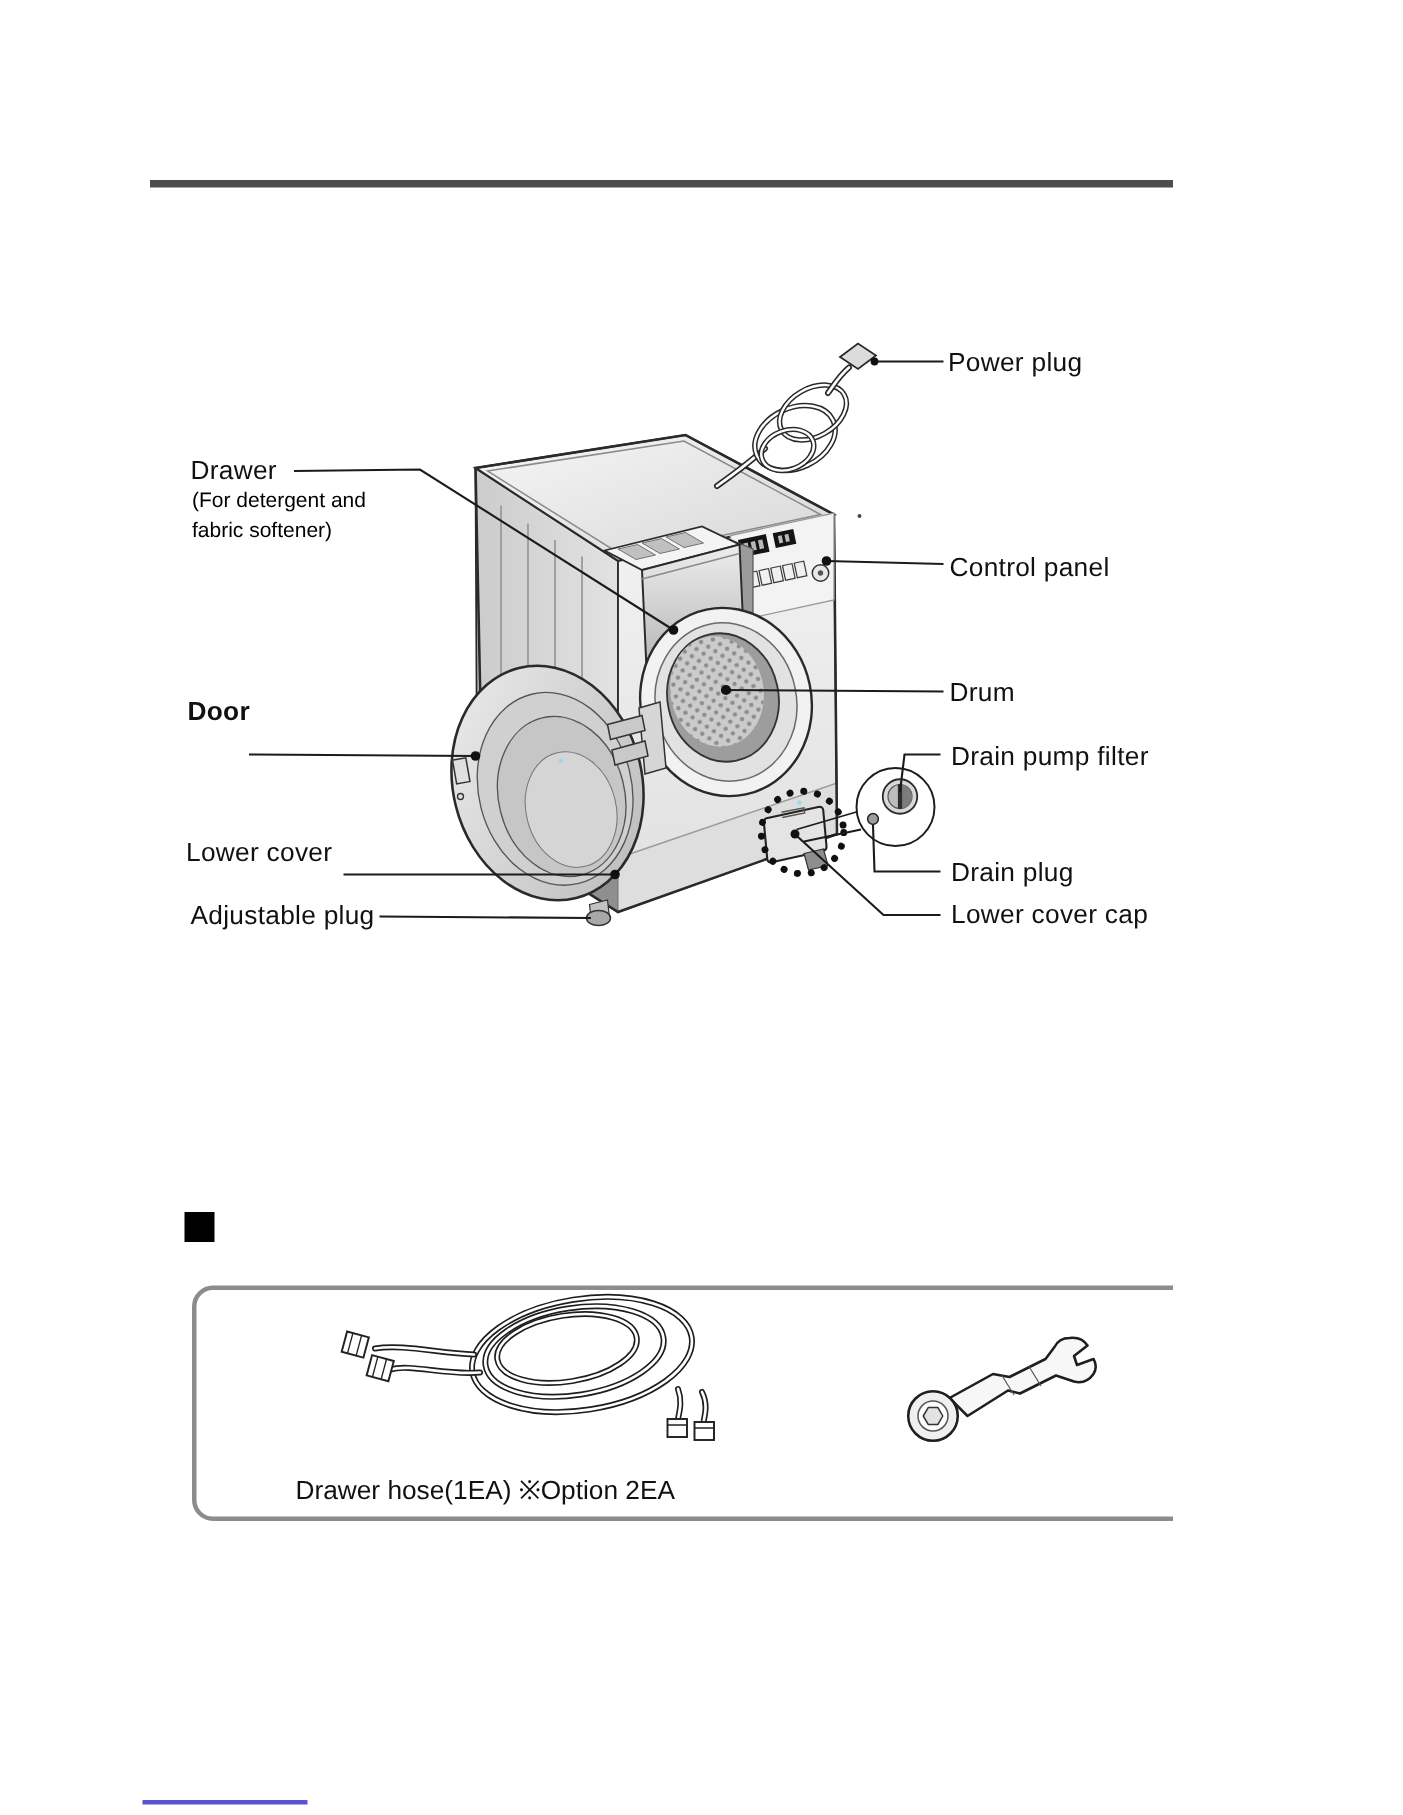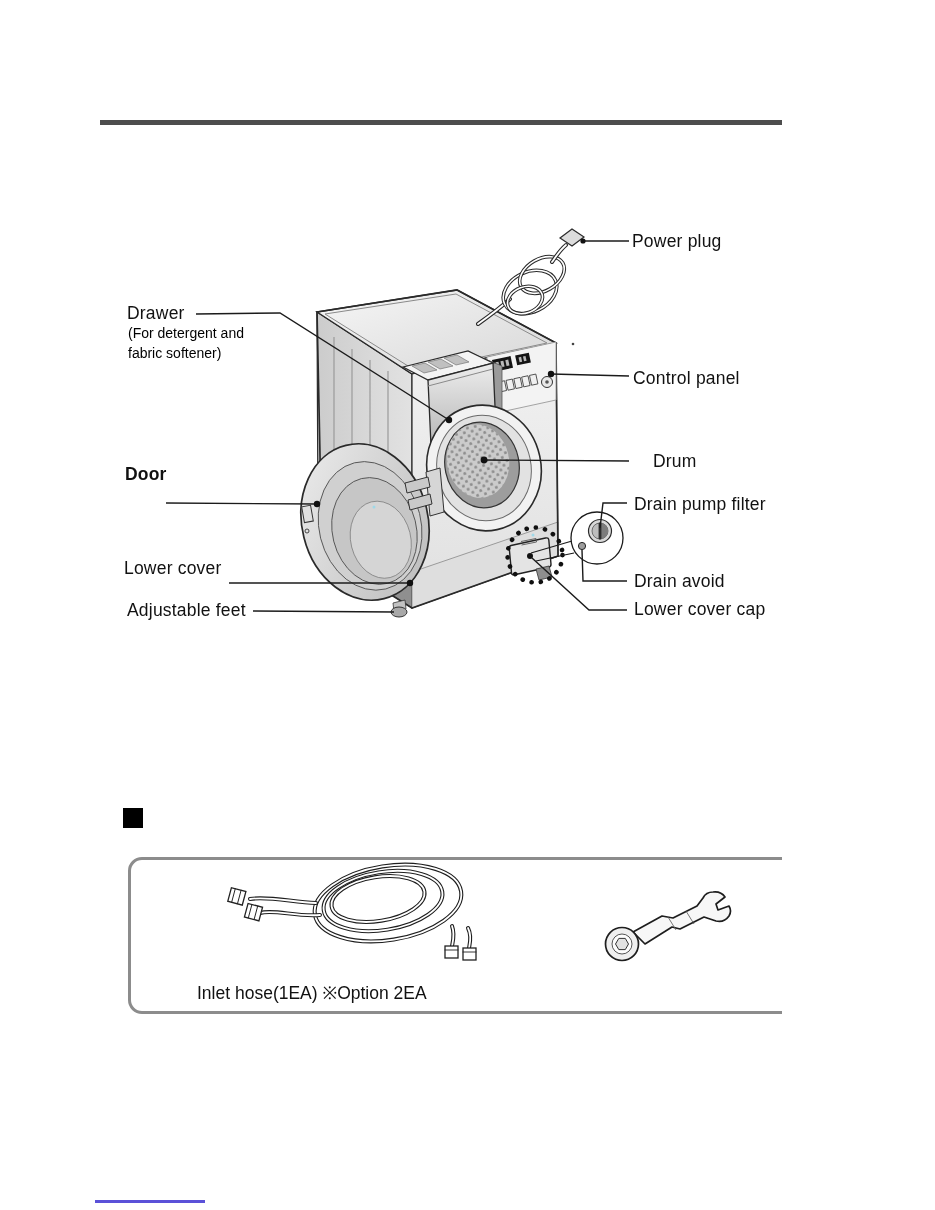--- a/index.html
+++ b/index.html
@@ -32,32 +32,32 @@
 
   <div class="rule-top"></div>
 
   <div class="label" style="left:632px;top:231px;">Power plug</div>
 
   <div class="label" style="left:127px;top:303px;">Drawer</div>
   <div class="sub">(For detergent and
 fabric softener)</div>
 
   <div class="label" style="left:633px;top:368px;">Control panel</div>
-  <div class="label" style="left:633px;top:451px;margin-left:20px;">Drum</div>
+  <div class="label" style="left:633px;top:451px;">Drum</div>
   <div class="label" style="left:125px;top:464px;font-weight:bold;">Door</div>
   <div class="label" style="left:634px;top:494px;">Drain pump filter</div>
   <div class="label" style="left:124px;top:558px;">Lower cover</div>
-  <div class="label" style="left:634px;top:571px;">Drain avoid</div>
-  <div class="label" style="left:127px;top:600px;">Adjustable feet</div>
+  <div class="label" style="left:634px;top:571px;">Drain plug</div>
+  <div class="label" style="left:127px;top:600px;">Adjustable plug</div>
   <div class="label" style="left:634px;top:599px;">Lower cover cap</div>
 
   <div class="section-marker"></div>
 
   <div class="acc-box"></div>
-  <div class="caption">Inlet hose(1EA) ※Option 2EA</div>
+  <div class="caption">Drawer hose(1EA) ※Option 2EA</div>
 
   <div class="footer-line"></div>
 
   <svg class="art" width="935" height="1210" viewBox="0 0 935 1210">
     <defs>
       <pattern id="holes" width="8" height="8" patternUnits="userSpaceOnUse">
         <circle cx="2.5" cy="2.5" r="1.5" fill="#8d8d8d"></circle>
         <circle cx="6.5" cy="6.5" r="1.5" fill="#8d8d8d"></circle>
       </pattern>
       <linearGradient id="gTop" x1="0" y1="0" x2="1" y2="1">

